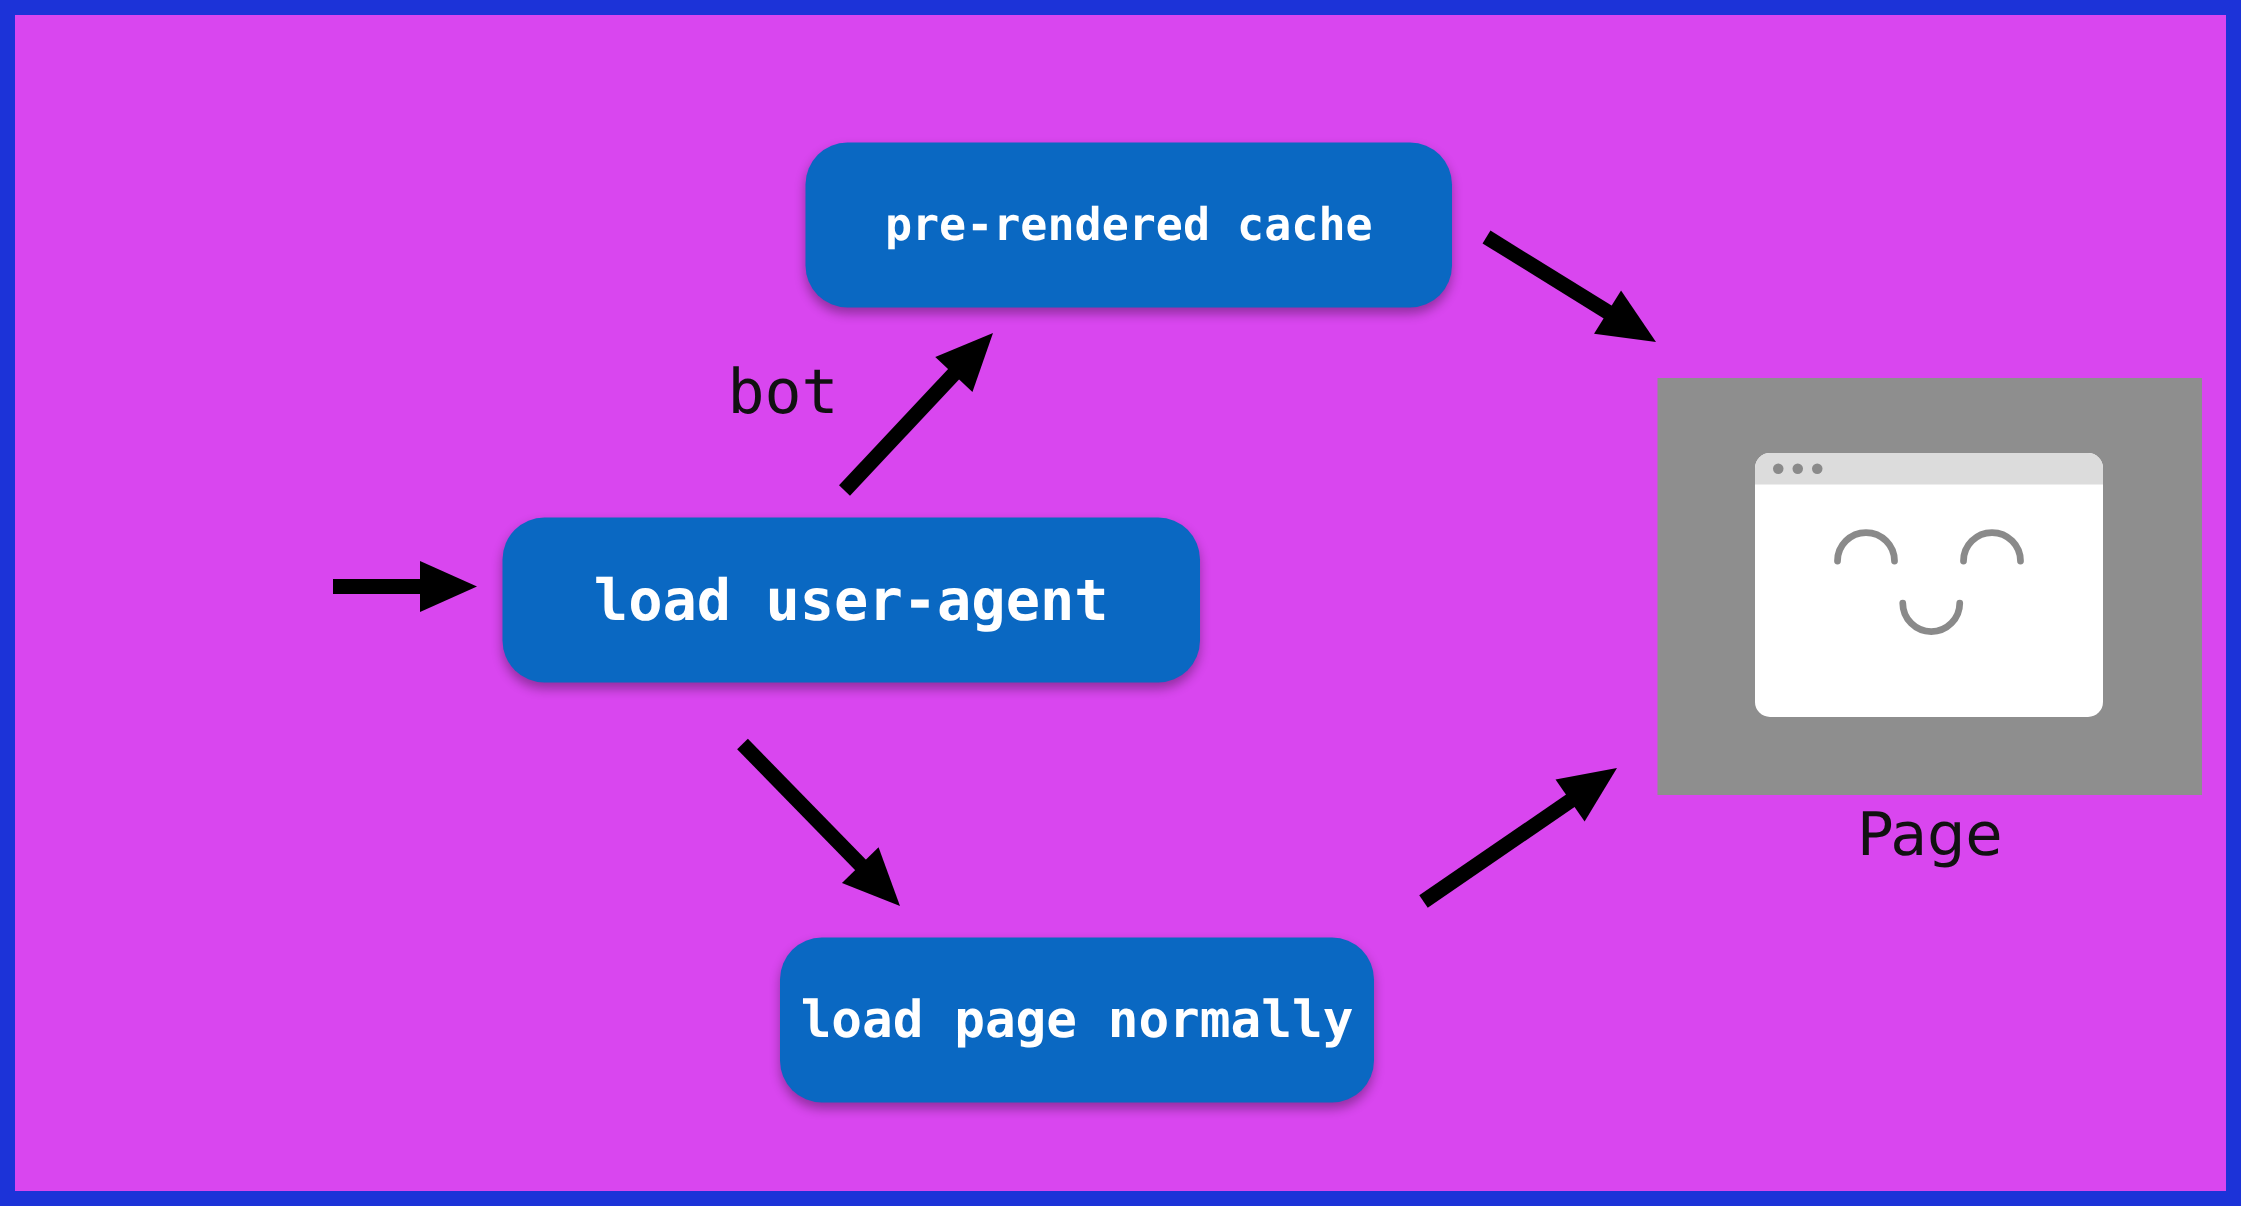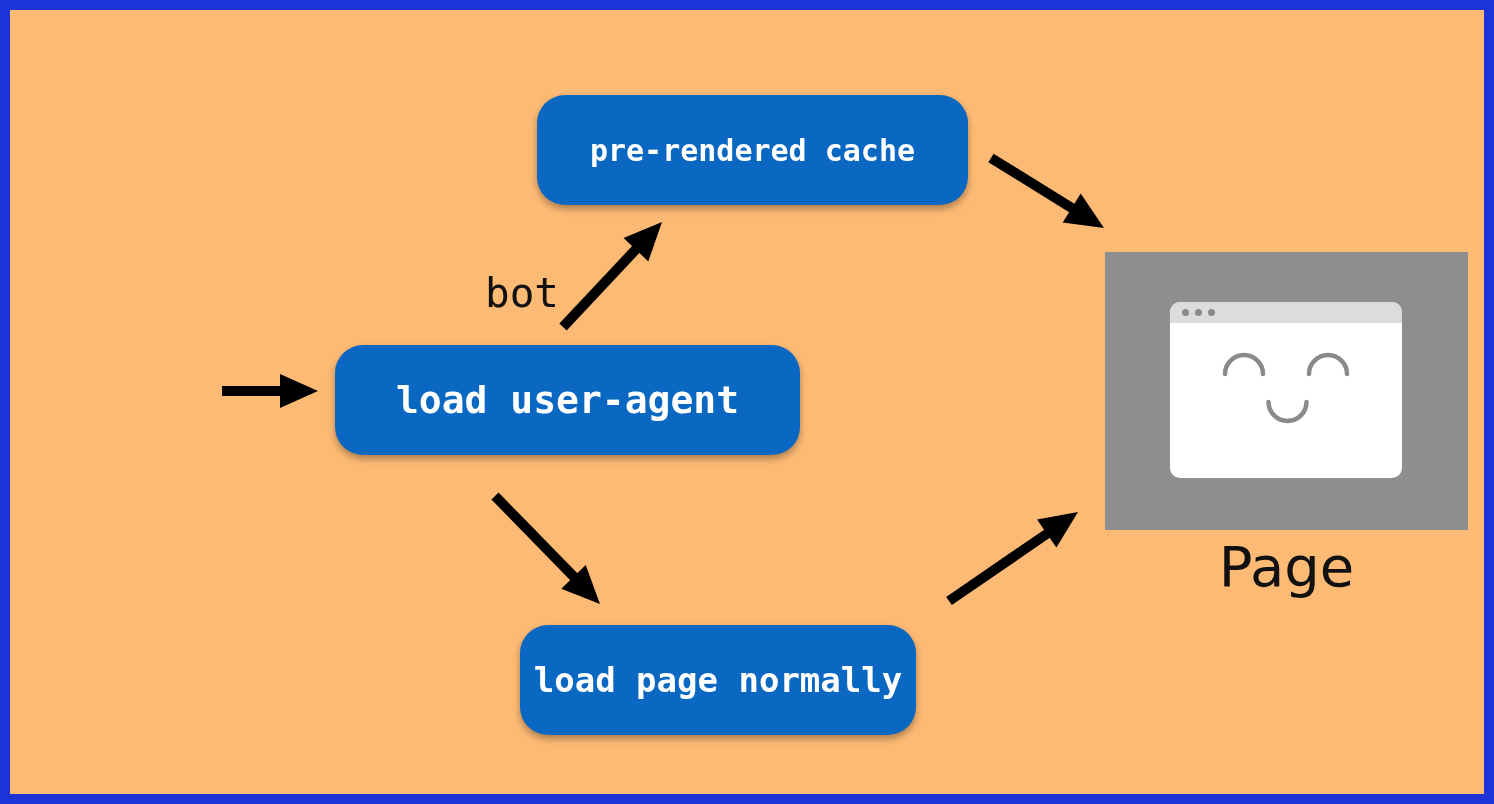--- a/index.html
+++ b/index.html
@@ -2,21 +2,21 @@
 <html style="--border-blue: #1c33d8; --node-fill: #0a68c2; --node-text: #ffffff; --arrow-color: #000000; --page-bg: #8e8e8e; --page-window: #ffffff; --page-titlebar: #dcdcdc; --page-face: #8a8a8a;"><head>
 <meta charset="utf-8">
 <style>
   html, body { margin: 0; padding: 0; background: #ffffff; }
   .frame {
     position: relative;
     width: 1494px;
     height: 804px;
     box-sizing: border-box;
     border: 10px solid var(--border-blue, #1c33d8);
-    background: #fdba74;
+    background: #d946ef;
     overflow: hidden;
     font-family: "DejaVu Sans Mono", monospace;
   }
   .canvas { position: absolute; left: 0; top: 0; width: 1474px; height: 784px; }
 
   .node {
     position: absolute;
     display: flex;
     align-items: center;
     justify-content: center;
@@ -30,21 +30,20 @@
   .node-cache { left: 527px; top: 85px;  width: 431px; height: 110px; font-size: 30px; }
   .node-check { left: 325px; top: 335px; width: 465px; height: 110px; font-size: 38px; }
   .node-load  { left: 510px; top: 615px; width: 396px; height: 110px; font-size: 34px; }
 
   .edge-label {
     position: absolute;
     color: #111111;
     font-size: 41px;
     line-height: 1.1;
     white-space: nowrap;
-    margin-top: 32px;
   }
   .label-request { left: 4px;   top: 358px; }
   .label-bot     { left: 475px; top: 229px; }
   .label-nonbot  { left: 315px; top: 518px; }
 
   svg.arrows { position: absolute; left: 0; top: 0; width: 1474px; height: 784px; }
   .arrow-line { stroke: var(--arrow-color, #000000); stroke-width: 10; fill: none; }
   .arrow-head { fill: var(--arrow-color, #000000); stroke: none; }
 
   .page-figure {
@@ -74,21 +73,21 @@
     background: var(--page-face, #8a8a8a);
   }
   .face-svg { position: absolute; left: 0; top: 21px; width: 232px; height: 155px; }
   .face-stroke { stroke: var(--page-face, #8a8a8a); stroke-width: 4.5; fill: none; stroke-linecap: round; }
 
   .page-label {
     position: absolute;
     left: 1095px; top: 524px; width: 363px;
     text-align: center;
     color: #111111;
-    font-size: 56px;
+    font-size: 40px;
     font-family: "DejaVu Sans", "Liberation Sans", sans-serif;
   }
 </style>
 </head>
 <body>
 
 <div class="frame">
   <div class="canvas">
 
     <svg class="arrows" viewBox="0 0 1474 784" xmlns="http://www.w3.org/2000/svg">

